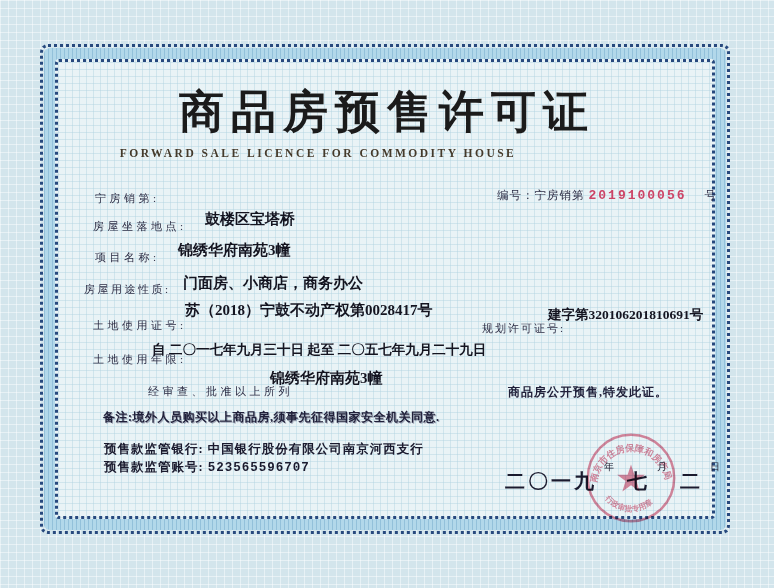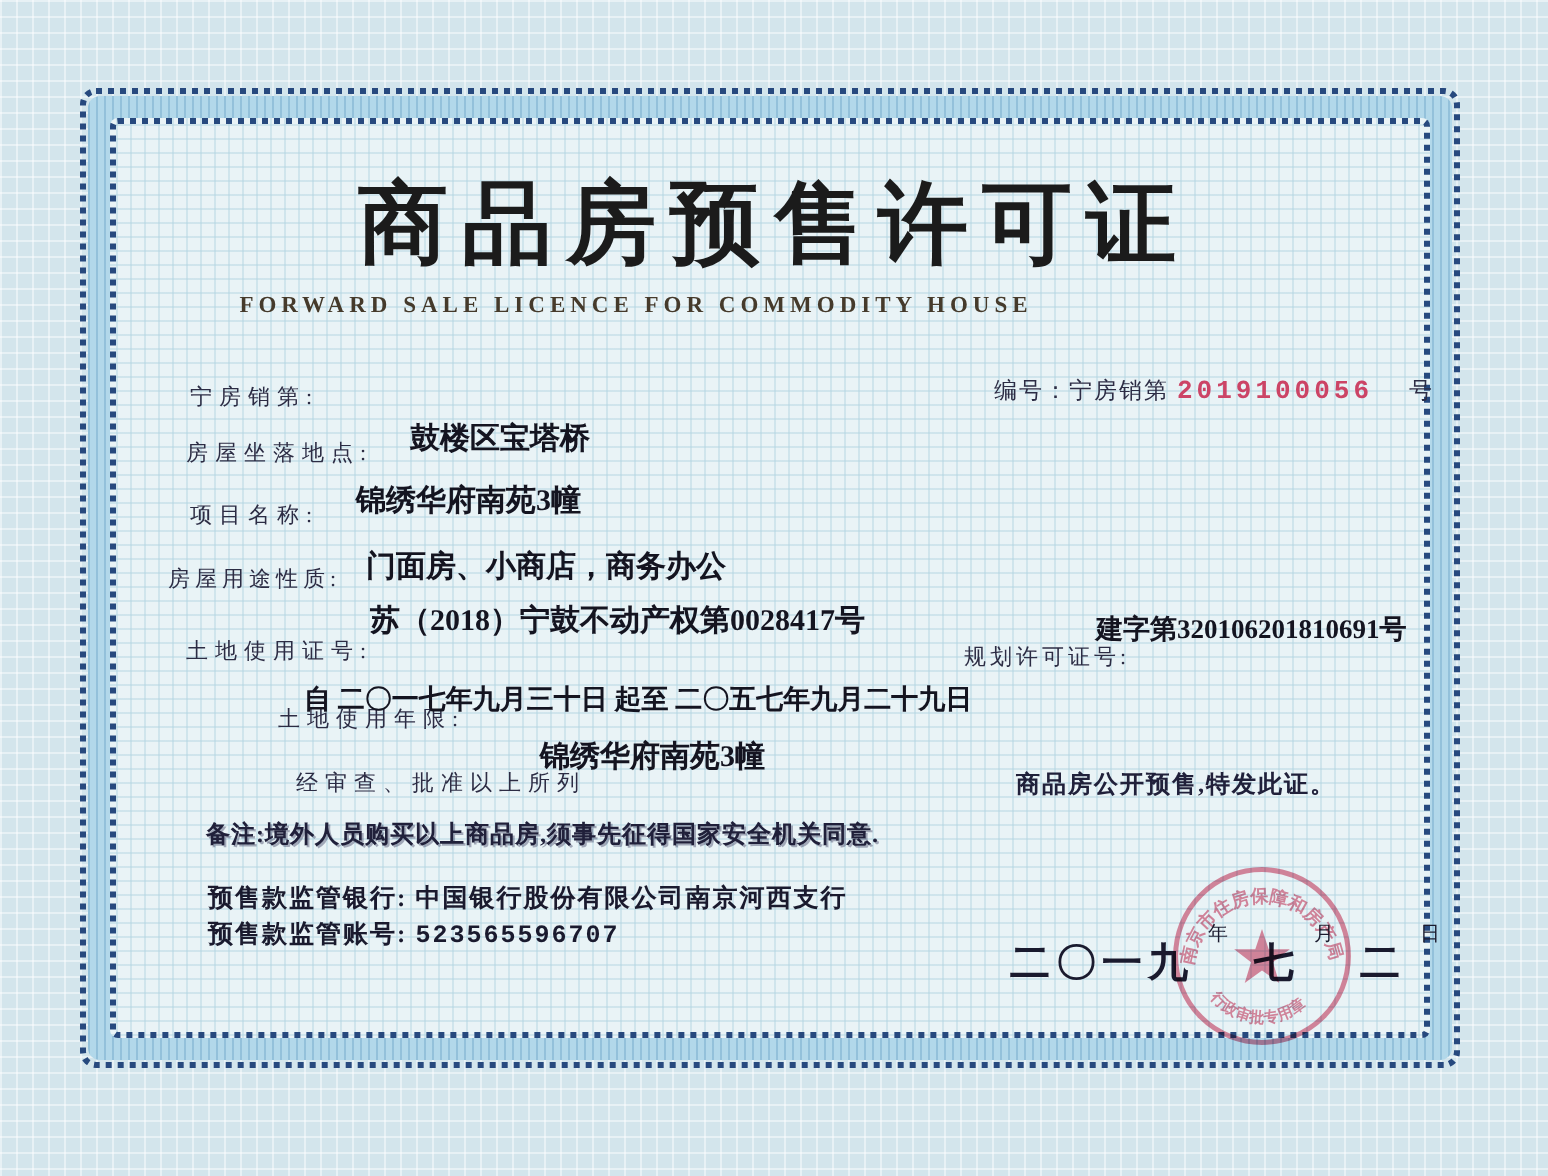--- a/index.html
+++ b/index.html
@@ -99,21 +99,21 @@
 
   <div class="lbl" style="left:84px;top:282px;letter-spacing:2.5px;">房屋用途性质:</div>
   <div class="val" style="left:183px;top:274px;">门面房、小商店，商务办公</div>
 
   <div class="lbl" style="left:93px;top:318px;">土地使用证号:</div>
   <div class="val" style="left:185px;top:301px;">苏（2018）宁鼓不动产权第0028417号</div>
 
   <div class="lbl" style="left:482px;top:321px;letter-spacing:2px;">规划许可证号:</div>
   <div class="val" style="left:548px;top:306px;font-size:13.5px;">建字第320106201810691号</div>
 
-  <div class="lbl" style="left:93px;top:352px;padding-left:46px;">土地使用年限:</div>
+  <div class="lbl" style="left:93px;top:352px;">土地使用年限:</div>
   <div class="val" style="left:152px;top:341px;font-size:13.5px;">自 二〇一七年九月三十日 起至 二〇五七年九月二十九日</div>
 
   <div class="lbl" style="left:148px;top:384px;">经审查、批准以上所列</div>
   <div class="val" style="left:270px;top:369px;">锦绣华府南苑3幢</div>
   <div class="lbl" style="left:508px;top:384px;font-size:12px;letter-spacing:1px;color:#20203a;font-weight:bold;">商品房公开预售,特发此证。</div>
 
   <div class="remark">备注:境外人员购买以上商品房,须事先征得国家安全机关同意.</div>
 
   <div class="bankrow" style="left:104px;top:441px;">
     <span>预售款监管银行:</span>

